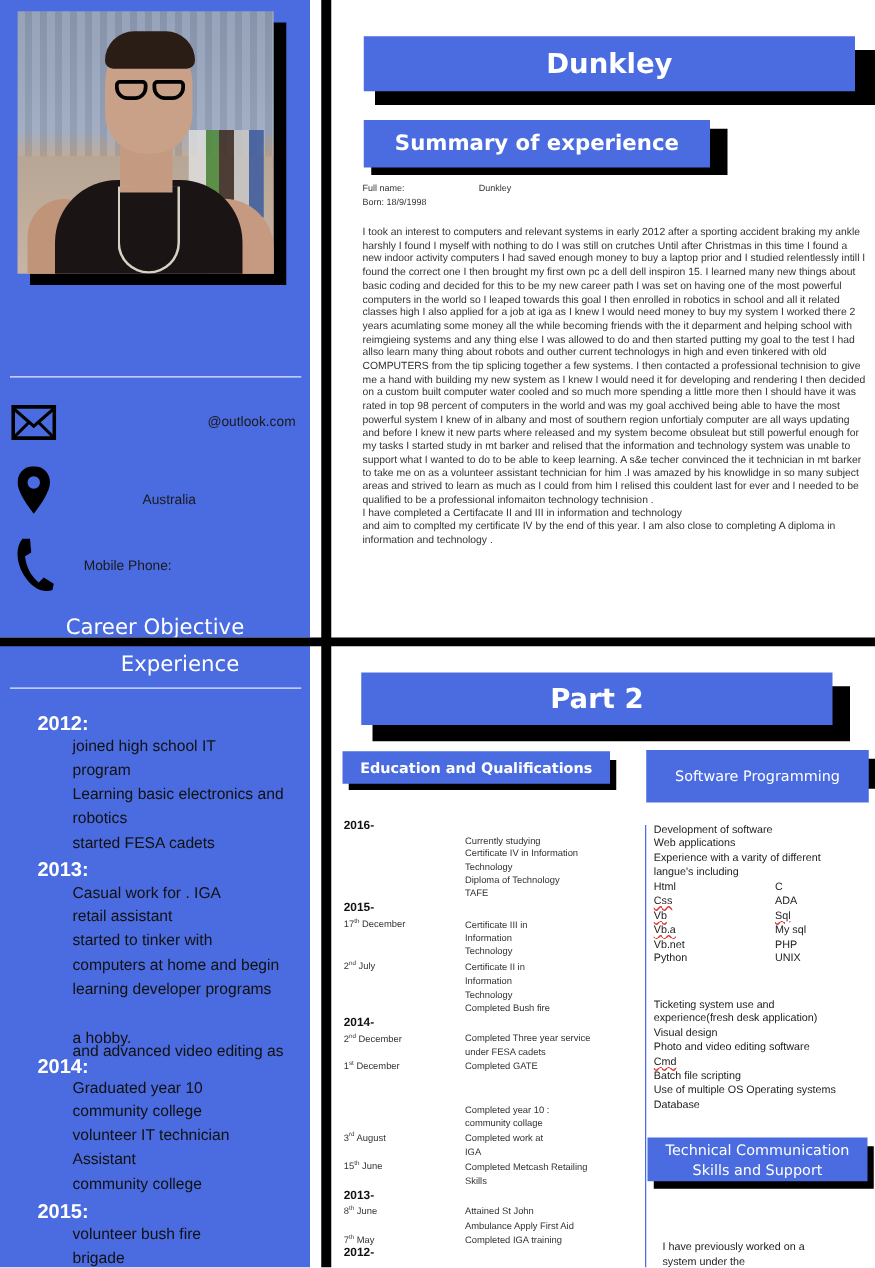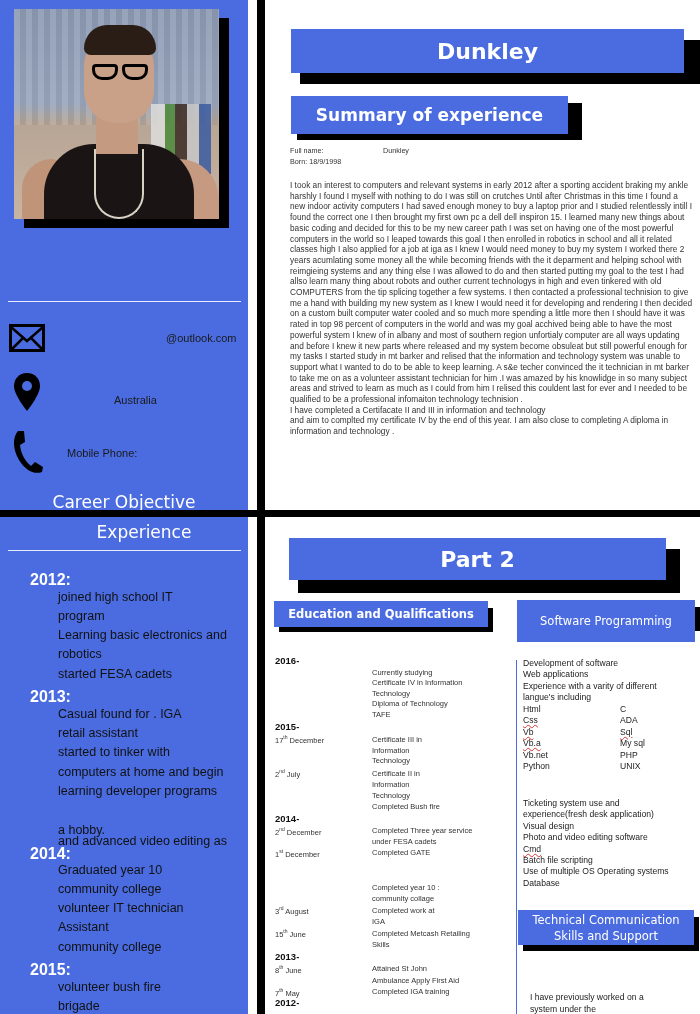--- a/index.html
+++ b/index.html
@@ -121,21 +121,21 @@
 </div>
 
 <div class="exp-year" style="top:571px;">2012:</div>
 <div class="exp-line" style="top:588px;">joined                  high school IT</div>
 <div class="exp-line" style="top:607px;">program</div>
 <div class="exp-line" style="top:626px;">Learning basic electronics and</div>
 <div class="exp-line" style="top:645px;">robotics</div>
 <div class="exp-line" style="top:665px;">started FESA cadets</div>
 
 <div class="exp-year" style="top:688px;">2013:</div>
-<div class="exp-line" style="top:705px;">Casual found for            . IGA</div>
+<div class="exp-line" style="top:705px;">Casual work for            . IGA</div>
 <div class="exp-line" style="top:724px;">retail assistant</div>
 <div class="exp-line" style="top:743px;">started to tinker with</div>
 <div class="exp-line" style="top:763px;">computers at home and begin</div>
 <div class="exp-line" style="top:782px;">learning developer programs</div>
 <div class="exp-line" style="top:832px;">and advanced video editing as</div>
 <div class="exp-line" style="top:821px;">a hobby.</div>
 
 <div class="exp-year" style="top:845px;">2014:</div>
 <div class="exp-line" style="top:861px;">Graduated year 10</div>
 <div class="exp-line" style="top:880px;">           community college</div>

